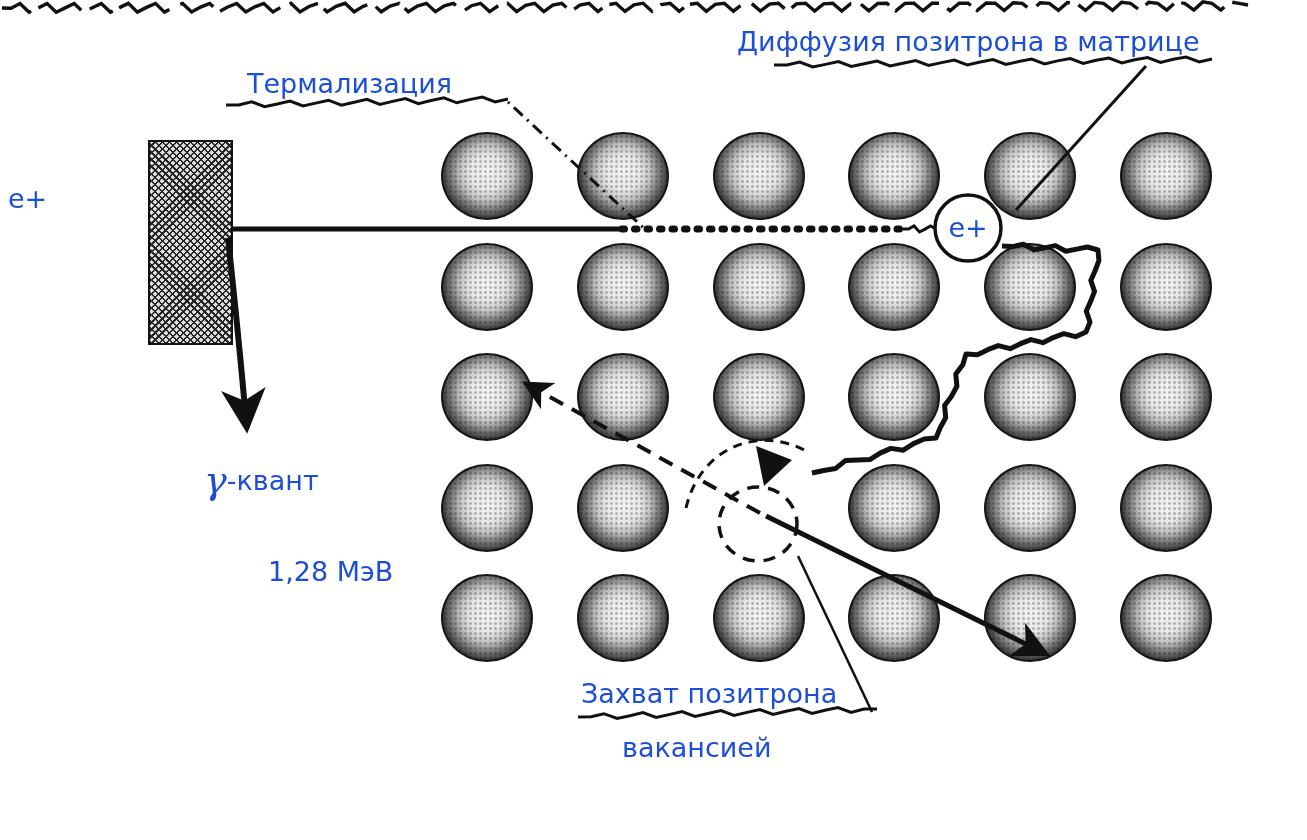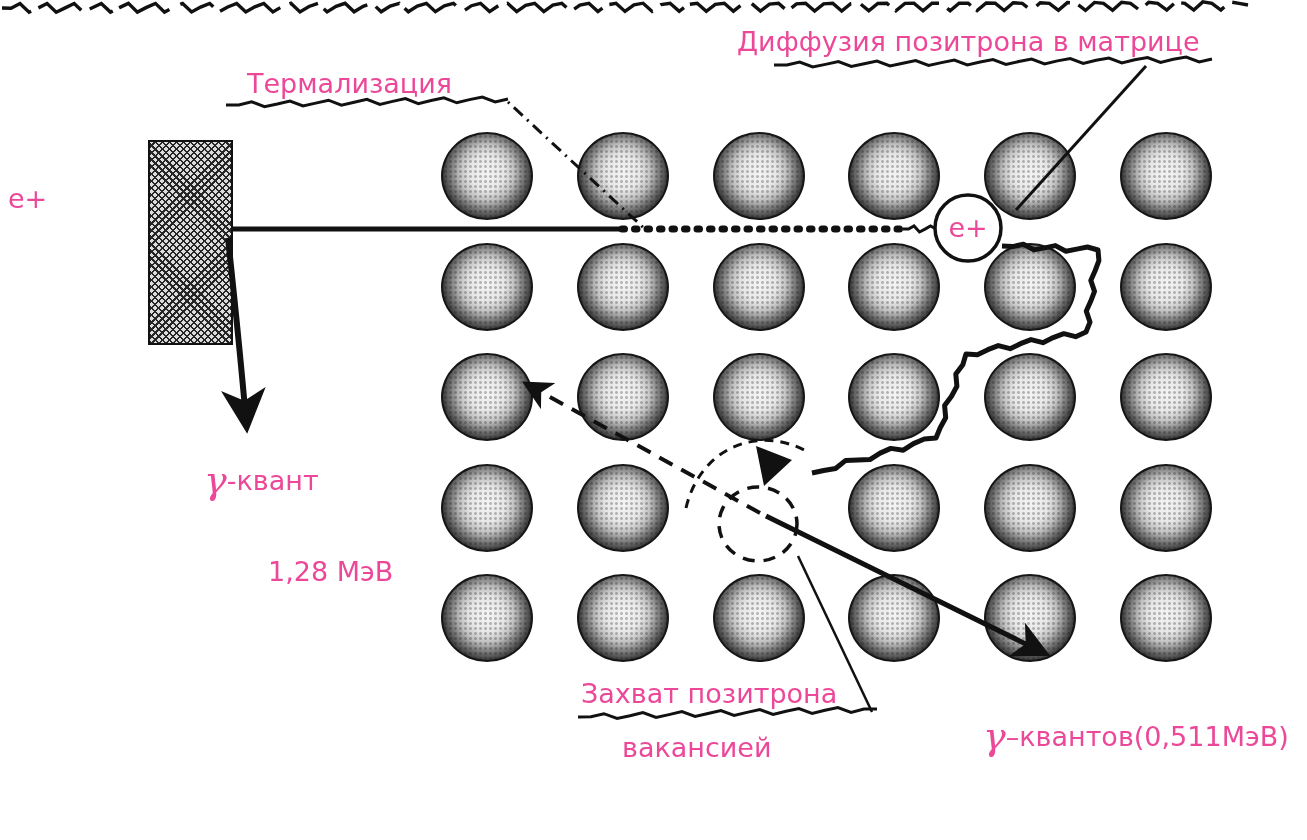--- a/index.html
+++ b/index.html
@@ -1,20 +1,20 @@
 <!DOCTYPE html>
 <html><head>
 <meta charset="utf-8">
 <style>
   *{margin:0;padding:0;box-sizing:border-box}
   html,body{background:#ffffff}
   body{font-family:"DejaVu Sans","Liberation Sans",sans-serif;color:#111}
   #canvas{position:relative;width:1307px;height:840px;background:#fff;overflow:hidden}
 
-  .label{position:absolute;font-size:27px;white-space:nowrap;z-index:3;color:#ec4899}
+  .label{position:absolute;font-size:27px;white-space:nowrap;z-index:3;color:#1d4ed8}
   .label .sym{font-family:"DejaVu Serif","Liberation Serif",serif;font-style:italic;
               font-size:38px;line-height:.8;position:relative;top:3px}
   .label sup{font-size:20px;position:relative;top:-8px}
 
   #lattice{position:absolute;inset:0;z-index:1}
   .atom{position:absolute;width:92px;height:88px;border-radius:50%;
     background:
       radial-gradient(circle, rgba(25,25,25,.28) 1.1px, rgba(0,0,0,0) 1.7px),
       radial-gradient(ellipse at 50% 46%, #f4f4f4 0%, #e7e7e7 28%, #c0c0c0 44%, #808080 57%, #414141 70%, #272727 88%, #1c1c1c 100%);
     background-size:5px 5px,100% 100%;
@@ -115,17 +115,14 @@
   <div class="label" style="left:946px;top:212px;width:44px;text-align:center">e+</div>
 
   <div class="label" style="left:204px;top:462px">
     <span class="sym">γ</span><span>-квант</span>
   </div>
   <div class="label" style="left:268px;top:556px">1,28 МэВ</div>
 
   <div class="label" style="left:581px;top:678px">Захват позитрона</div>
   <div class="label" style="left:622px;top:732px">вакансией</div>
 
-  <div class="label" style="left:983px;top:718px">
-    <span class="sym">γ</span><span>–квантов(0,511МэВ)</span>
-  </div>
 
 </div>
 
 </body></html>

